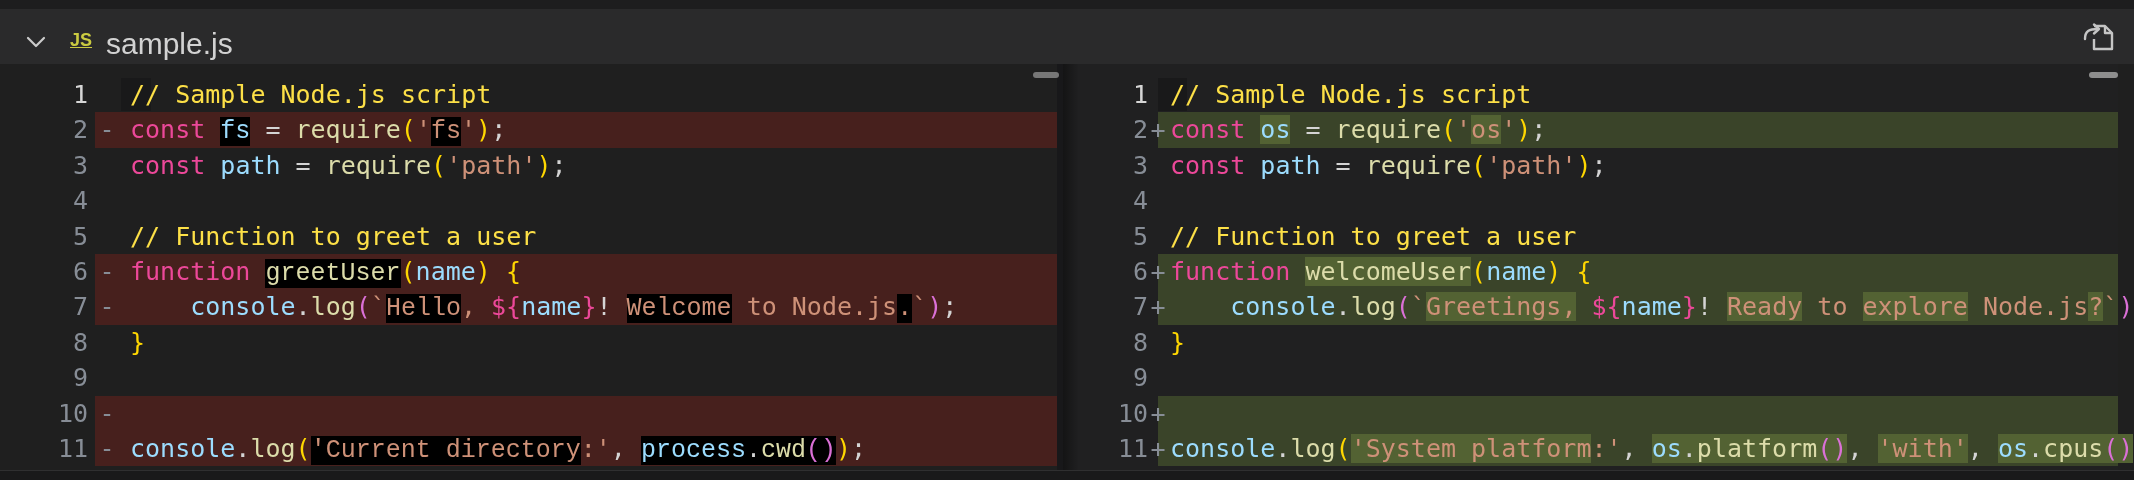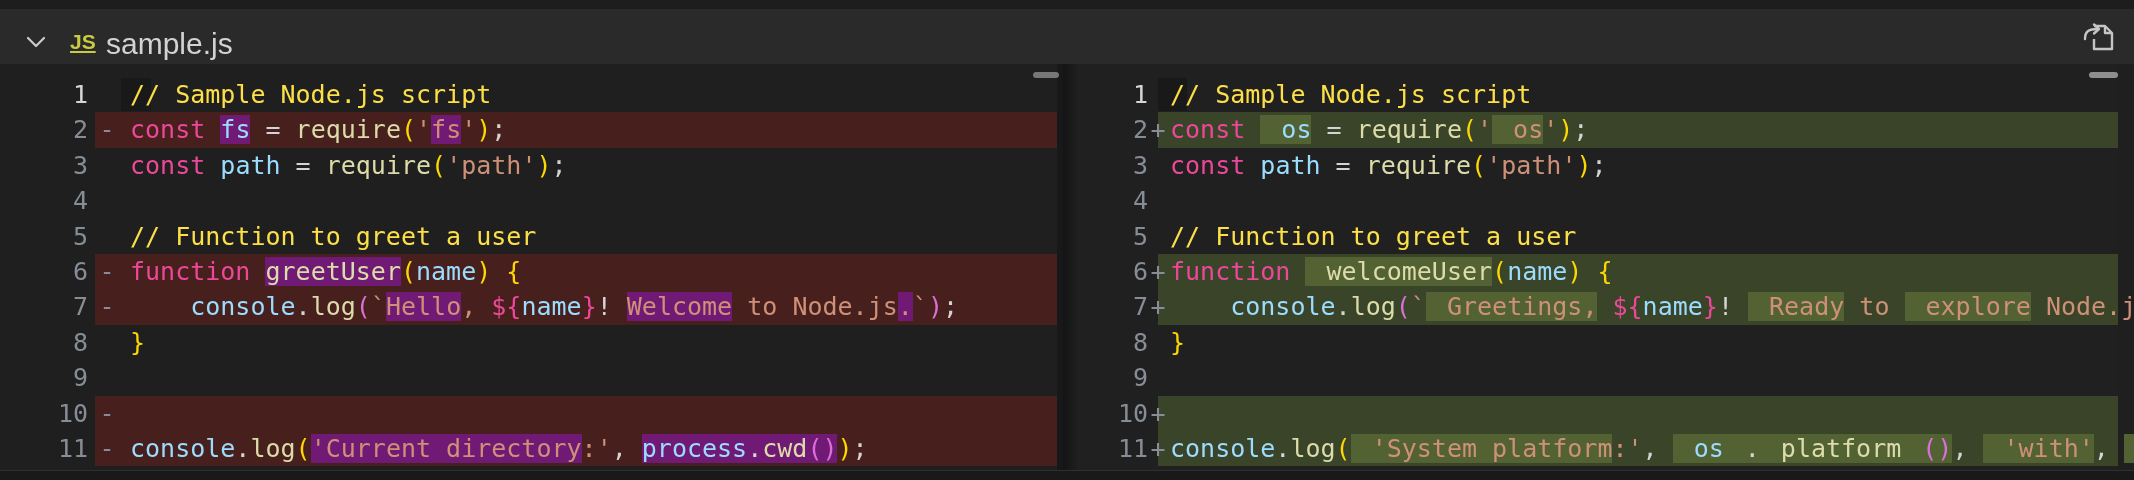--- a/index.html
+++ b/index.html
@@ -8,21 +8,21 @@
     background:#1f1f1f;
     font-family:"DejaVu Sans Mono","Liberation Mono",monospace;
   }
   
   .titlebar{position:absolute;top:0;left:0;right:0;height:64px;background:#2a2a2b;}
   .topstrip{position:absolute;top:0;left:0;right:0;height:9px;background:#1d1d1e;}
   .chevron{position:absolute;left:24px;top:31px;width:24px;height:22px;cursor:pointer;}
   .js-badge{
     position:absolute;left:70px;top:30px;
     font-family:"Liberation Sans",sans-serif;font-weight:bold;
-    font-size:21px;color:#cbcb41;letter-spacing:0px;text-decoration:underline;
+    font-size:18px;color:#cbcb41;letter-spacing:0px;text-decoration:underline;
   }
   .file-name{
     position:absolute;left:106px;top:27px;
     font-family:"Liberation Sans",sans-serif;
     font-size:30px;color:#d2d2d2;
   }
   .action-btn{position:absolute;right:16px;top:18px;width:38px;height:38px;cursor:pointer;background:transparent;border:none;padding:0;}
   
   .diff-editor{position:absolute;top:64px;left:0;right:0;bottom:0;}
   .pane{position:absolute;top:0;bottom:0;padding-top:13px;box-sizing:border-box;}
@@ -44,22 +44,22 @@
   .ln.bright{color:#d6d6d6;}
   .sign{position:absolute;top:0;text-align:center;color:#878d96;z-index:2;}
   .pane-left .sign{left:94px;width:26px;}
   .pane-right .sign{left:84px;width:22px;}
   .code{position:absolute;top:0;z-index:2;}
   .pane-left .code{left:130px;}
   .pane-right .code{left:107px;}
   .tk{display:inline;}
   .cm{color:#fde047}.kw{color:#ec4899}.vr{color:#9cdcfe}.fn{color:#dcdcaa}
   .st{color:#ce9178}.pn{color:#d4d4d4}.b1{color:#ffd700}.b2{color:#da70d6}
-  .pane-left .tk.hl{background:#701a75;}
-  .pane-right .tk.hl{background:#536233;padding-left:21px;}
+  .pane-left .tk.hl{background:#000000;font-family:Liberation Mono, monospace;}
+  .pane-right .tk.hl{background:#536233;}
   
   .slider{position:absolute;height:6px;border-radius:3px;z-index:6;cursor:pointer;}
   .slider-left{left:1033px;top:8px;width:26px;background:#777;}
   .slider-right{left:2089px;top:8px;width:29px;background:#8e8e8e;}
   
   .bottom-edge{position:absolute;left:0;right:0;top:406px;height:11px;background:#19191a;border-top:1px solid #2f2f30;z-index:7;}
 </style>
 </head>
 <body>
 

